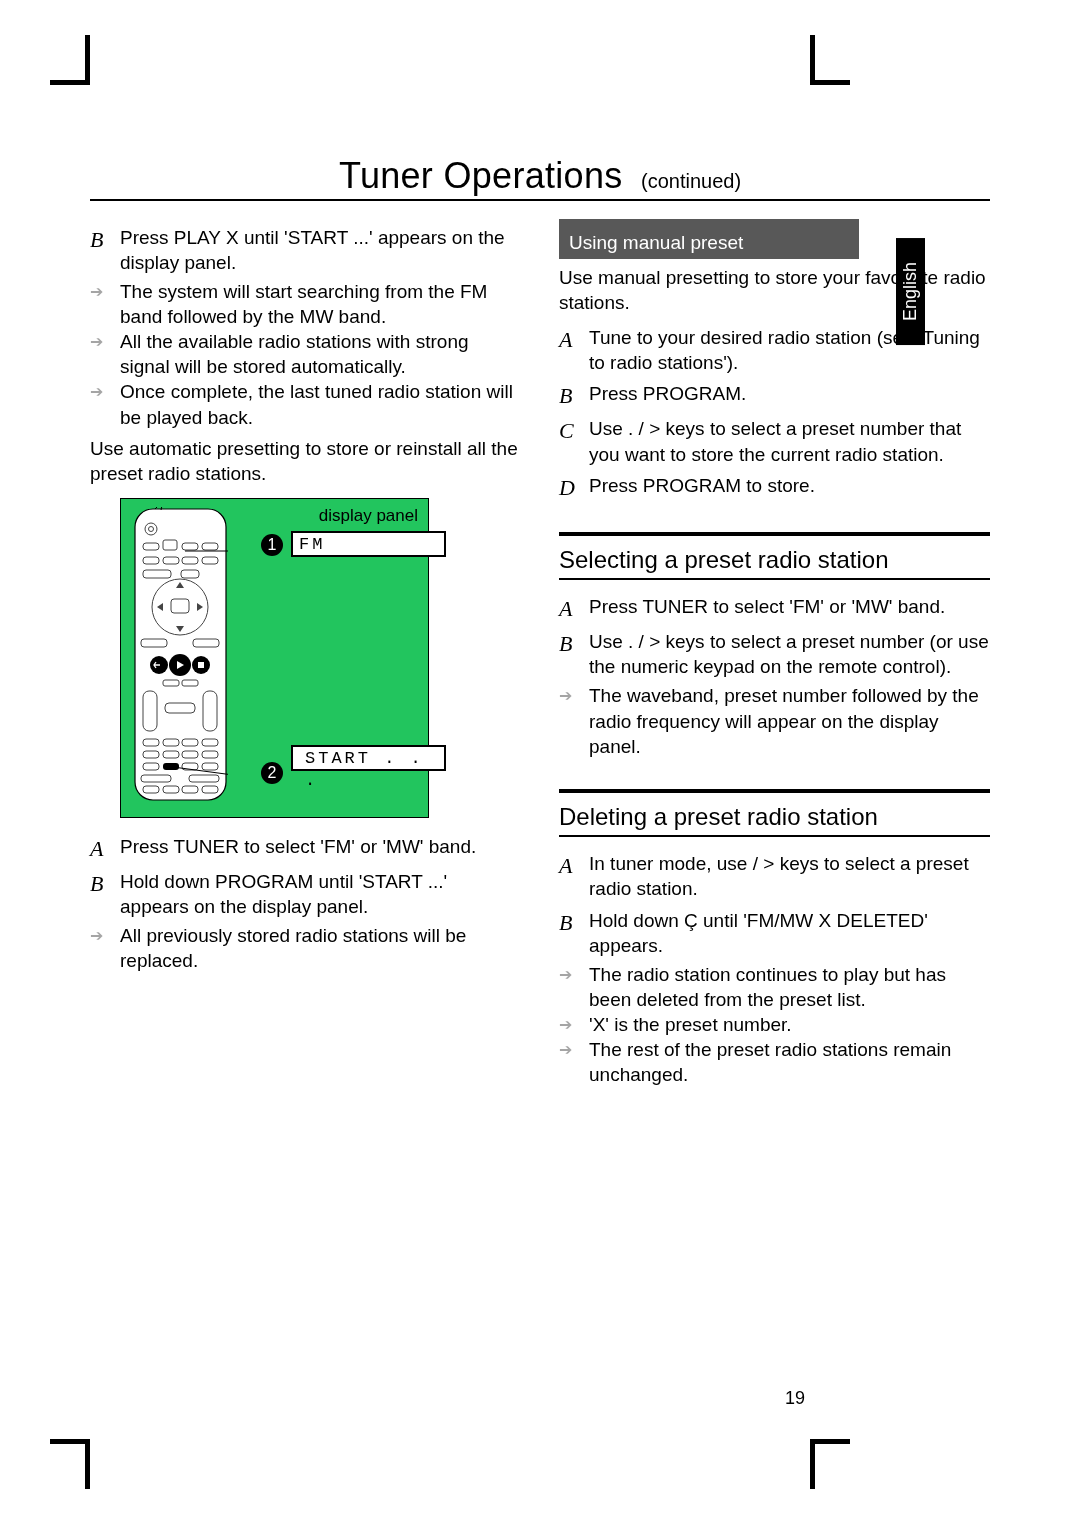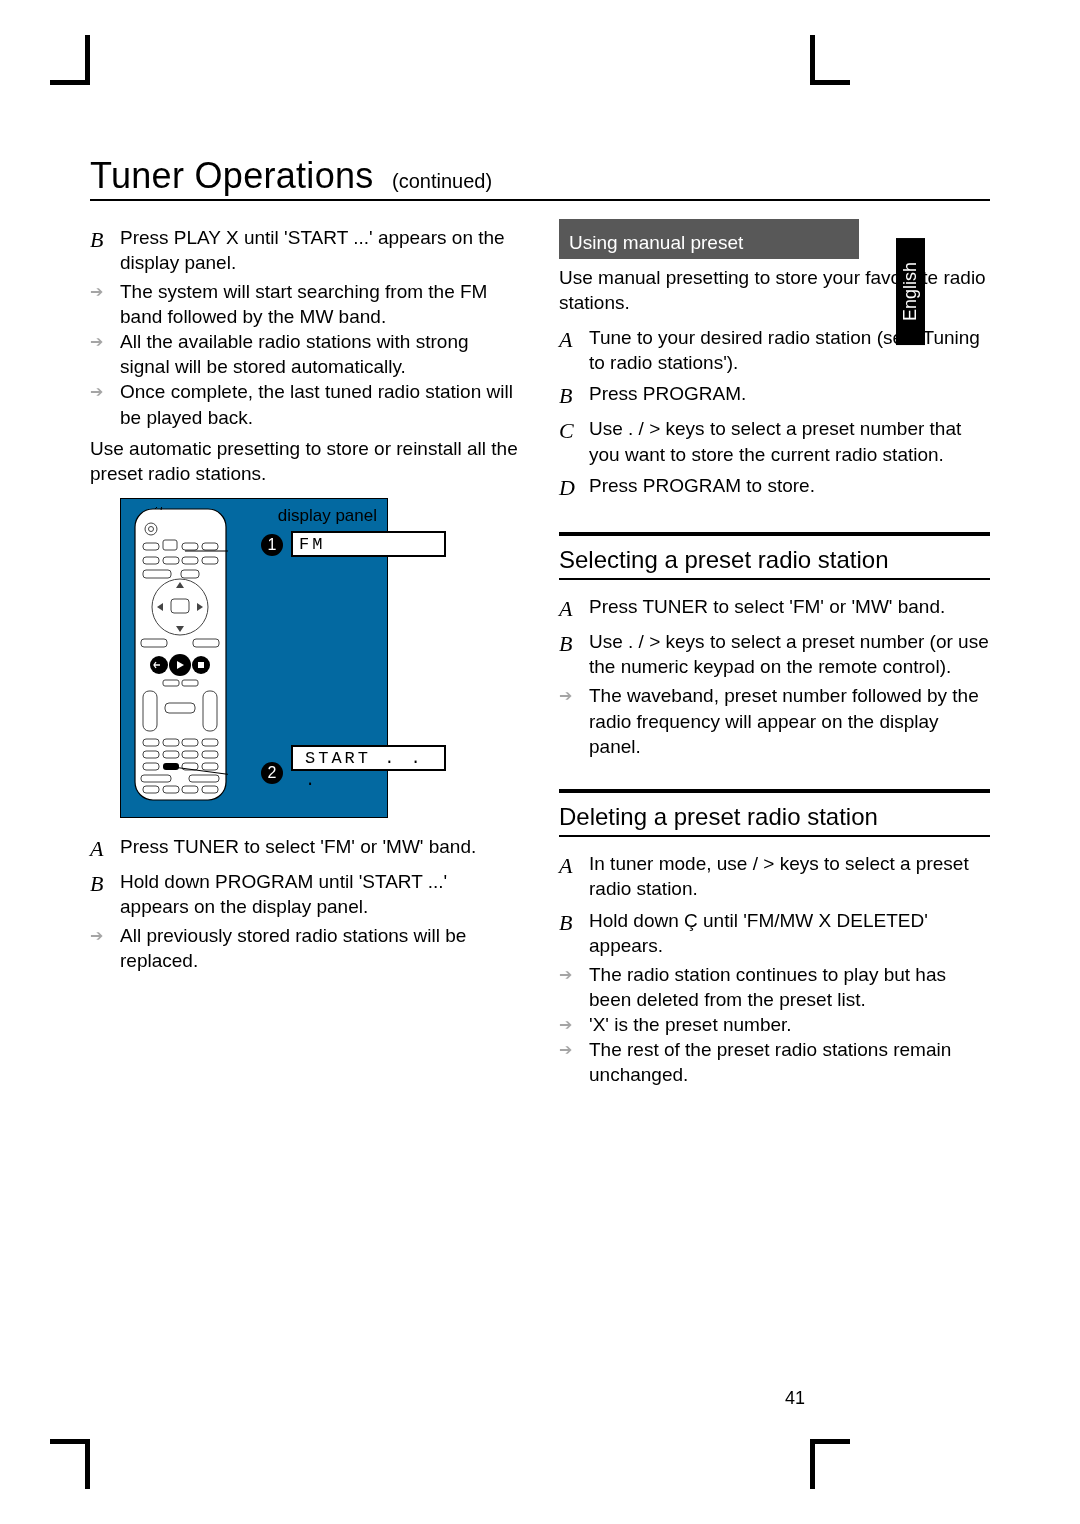--- a/index.html
+++ b/index.html
@@ -11,38 +11,38 @@
   .mark.v { width: 5px; height: 50px; }
   .tl-h { top: 80px; left: 50px; }
   .tl-v { top: 35px; left: 85px; }
   .tr-h { top: 80px; right: 230px; }
   .tr-v { top: 35px; right: 265px; }
   .bl-h { bottom: 80px; left: 50px; }
   .bl-v { bottom: 35px; left: 85px; }
   .br-h { bottom: 80px; right: 230px; }
   .br-v { bottom: 35px; right: 265px; }
 
-  .header { border-bottom: 2px solid #000; margin: 115px 0 18px 0; padding-bottom: 2px; text-align: left; }
+  .header { border-bottom: 2px solid #000; margin: 115px 0 18px 0; padding-bottom: 2px; text-align: center; }
   .header .title { font-size: 36px; font-weight: 400; letter-spacing: 0.3px; }
   .header .cont { font-size: 20px; margin-left: 14px; }
 
   .columns { display: flex; gap: 38px; }
   .col { flex: 1 1 50%; font-size: 19px; line-height: 1.32; }
 
   .step { display: flex; margin: 6px 0 4px 0; }
   .step-letter { font-family: Georgia, 'Times New Roman', serif; font-style: italic; font-size: 22px; width: 30px; flex: 0 0 30px; }
   .step-body { flex: 1; }
   .arrow-line { display: flex; }
   .arrow { width: 30px; flex: 0 0 30px; font-size: 16px; padding-top: 2px; }
   .arrow::before { content: "➔"; color: #000; opacity: 0.35; }
 
   .box-title { background: #585858; color: #fff; padding: 11px 10px 4px 10px; font-size: 19px; margin: 22px 0 6px 0; width: 300px; }
   .intro { margin: 6px 0 10px 0; }
 
-  .fig { border: 1px solid #000; width: 268px; height: 320px; margin: 12px 0 16px 30px; position: relative; background: #0369a1; }
+  .fig { border: 1px solid #000; width: 309px; height: 320px; margin: 12px 0 16px 30px; position: relative; background: #22c55e; }
   .fig .dp-label { position: absolute; top: 6px; right: 10px; font-size: 17px; }
   .fig .remote { position: absolute; left: 12px; top: 8px; width: 95px; height: 295px;}
   .fig .num { position:absolute; width:22px; height:22px; border-radius:50%; background:#000; color:#fff; font-size:16px; display:flex; align-items:center; justify-content:center; }
   .fig .num1 { top: 35px; left: 140px; }
   .fig .num2 { top: 263px; left: 140px; }
   .fig .lcd { position:absolute; border:2px solid #000; height:26px; width:155px; font-family: 'Courier New', monospace; letter-spacing:3px; padding: 1px 6px 0 6px; font-size: 17px; background: #fff;}
   .fig .lcd1 { top: 32px; left: 170px; }
   .fig .lcd2 { top: 246px; left: 170px; padding-left: 12px; }
 
   .sec-title { font-size: 24px; margin: 30px 0 2px 0; border-top: 4px solid #000; border-bottom: 1px solid #000; padding: 8px 0 6px 0; }
@@ -244,14 +244,14 @@
           <div class="arrow"></div>
           <div>'X' is the preset number.</div>
         </div>
       <div class="arrow-line">
           <div class="arrow"></div>
           <div>The rest of the preset radio stations remain unchanged.</div>
         </div>
     </div>
   </div>
 
-  <div class="pagenum">41</div>
+  <div class="pagenum">19</div>
 </div>
 
 </body></html>

